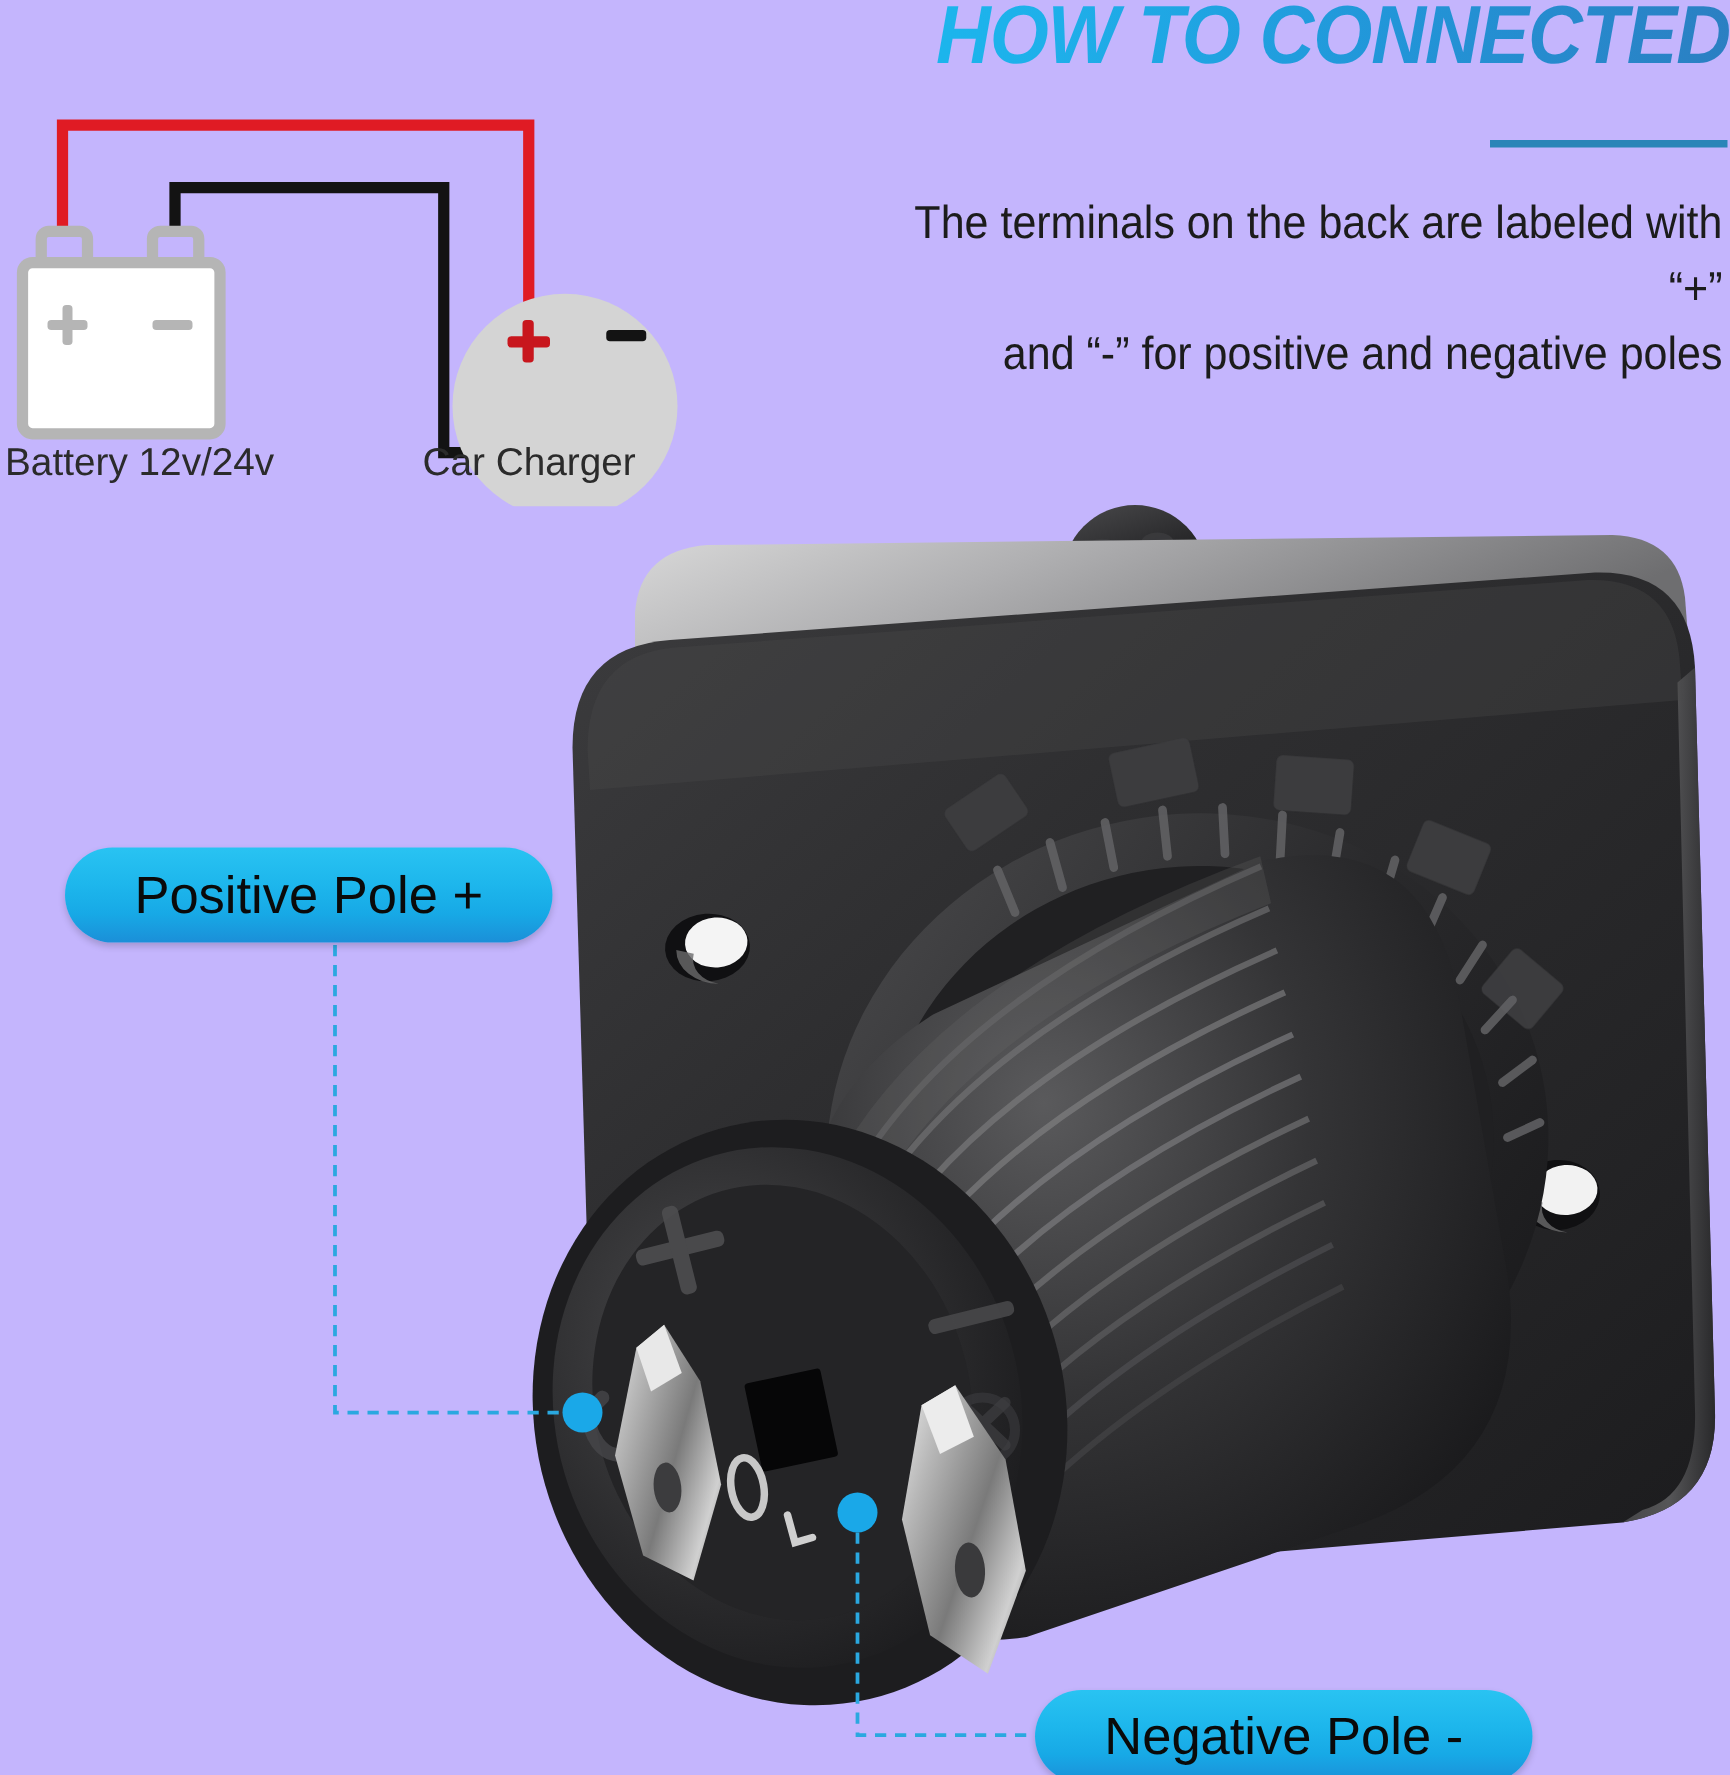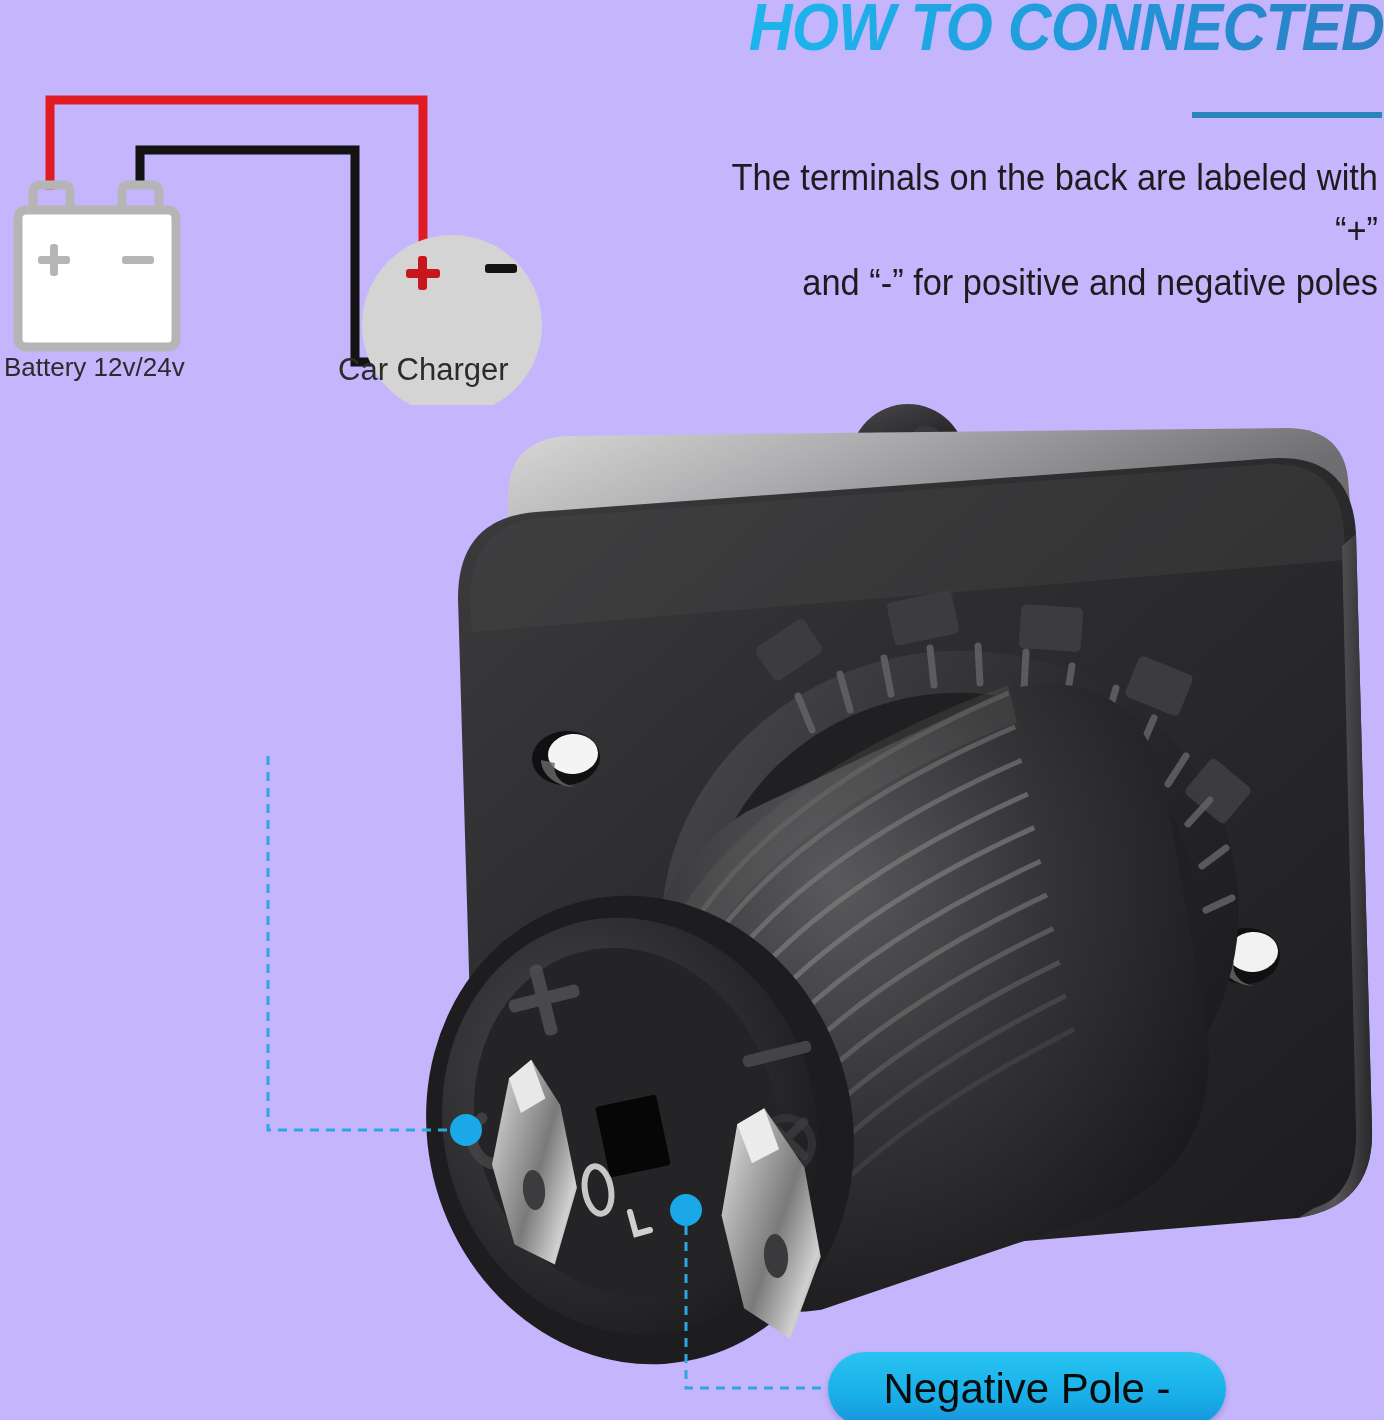--- a/index.html
+++ b/index.html
@@ -69,21 +69,21 @@
     top: 60px;
     width: 560px;
     height: 345px;
   }
   #wiring-diagram svg { display: block; }
 
   #label-battery {
     position: absolute;
     left: 4px;
     top: 352px;
-    font-size: 26px;
+    font-size: 31px;
     color: #2b2b2b;
     font-family: "Liberation Sans", sans-serif;
     white-space: nowrap;
   }
   #label-charger {
     position: absolute;
     left: 338px;
     top: 352px;
     font-size: 31px;
     color: #2b2b2b;
@@ -375,15 +375,16 @@
   <svg id="leader-lines" viewBox="0 0 1384 1420" xmlns="http://www.w3.org/2000/svg">
 
     <polyline points="268,756 268,1130 466,1130" fill="none" stroke="#2aa8e0" stroke-width="3" stroke-dasharray="9 7"></polyline>
 
     <polyline points="686,1210 686,1388 828,1388" fill="none" stroke="#2aa8e0" stroke-width="3" stroke-dasharray="9 7"></polyline>
 
     <circle cx="466" cy="1130" r="16" fill="#1aa8e8"></circle>
     <circle cx="686" cy="1210" r="16" fill="#1aa8e8"></circle>
   </svg>
 
+  <div class="callout-pill" id="callout-positive">Positive Pole +</div>
   <div class="callout-pill" id="callout-negative">Negative Pole -</div>
 
 </div>
 
 </body></html>

